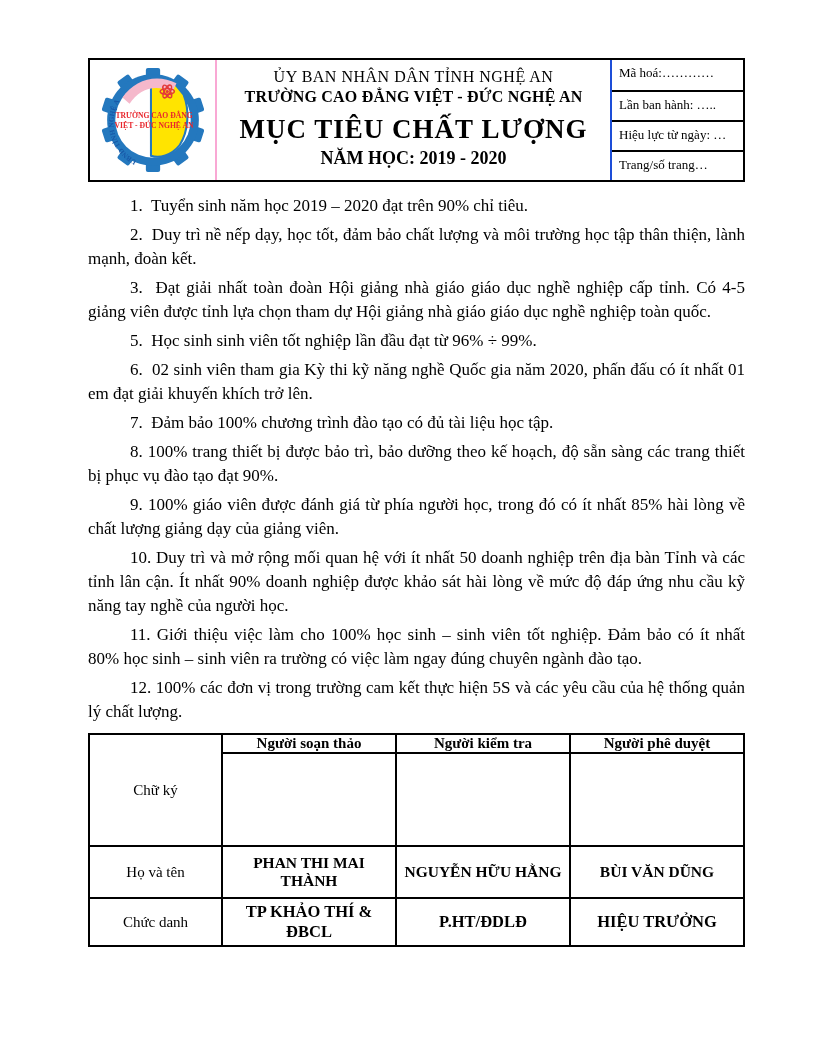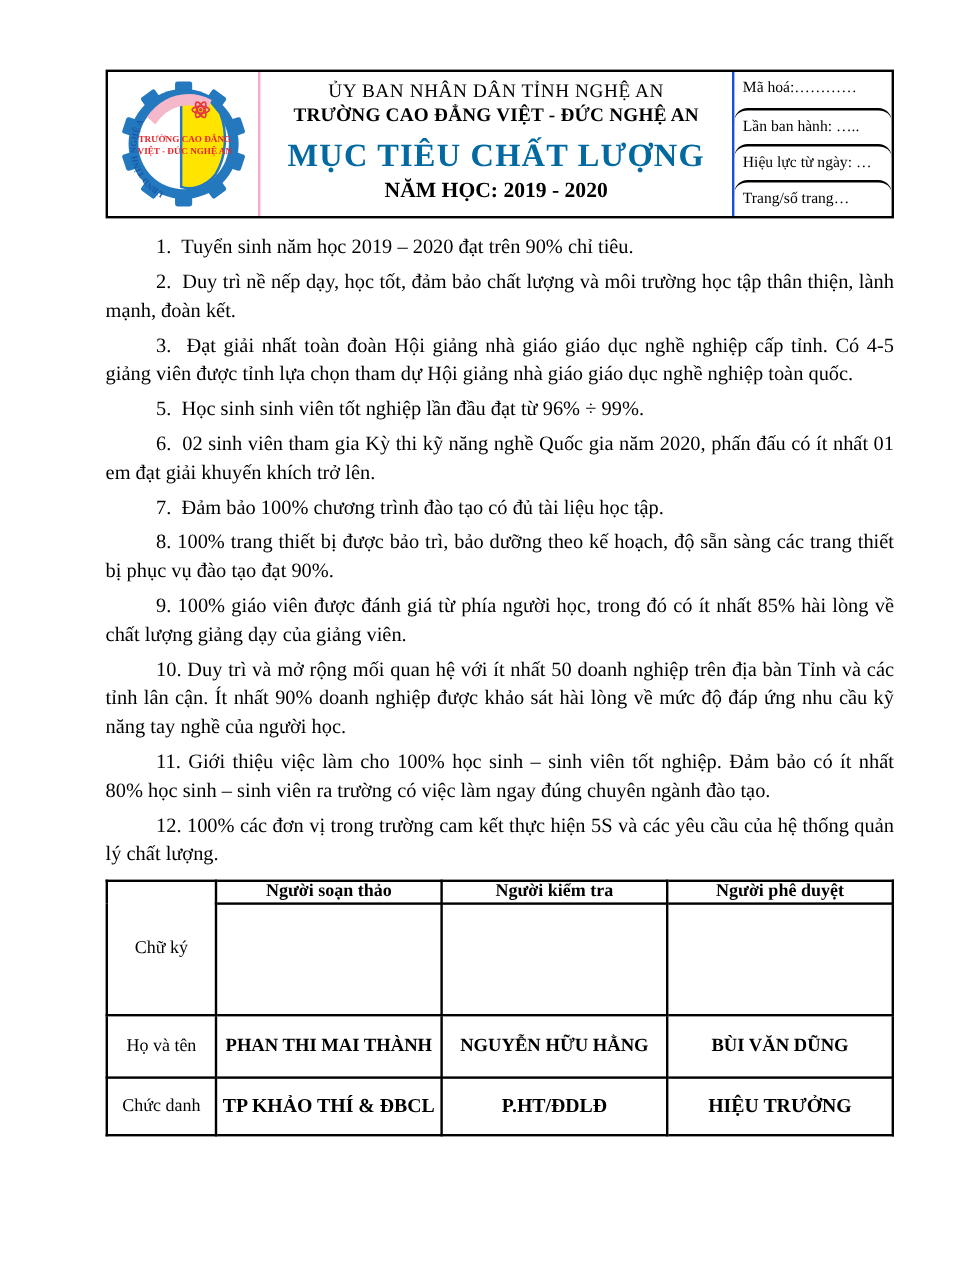--- a/index.html
+++ b/index.html
@@ -24,34 +24,34 @@
     border-right: 2px solid #f9a8d4;
     display: flex; align-items: center; justify-content: center;
   }
   .head-center {
     text-align: center;
     padding-top: 7px;
     line-height: 1.25;
   }
   .org-line1 { font-size: 16px; letter-spacing: 0.5px; }
   .org-line2 { font-size: 16px; font-weight: bold; letter-spacing: 0.2px; }
-  .doc-title { font-size: 27px; font-weight: bold; color: #0369a1; margin-top: 6px; letter-spacing: 1px; }
+  .doc-title { font-size: 27px; font-weight: bold; color: #000000; margin-top: 6px; letter-spacing: 1px; }
   .doc-subtitle { font-size: 18px; font-weight: bold; }
   .meta-cell {
     border-left: 2px solid #1d4ed8;
     display: grid;
     grid-auto-rows: 1fr;
   }
   .meta-row {
     font-size: 13px;
     padding: 5px 4px 0 7px;
     white-space: nowrap;
     overflow: hidden;
   }
-  .meta-row + .meta-row { border-top: 2px solid #000; border-radius: 11px; }
+  .meta-row + .meta-row { border-top: 2px solid #000; }
 
   
   .objectives { margin-top: 12px; }
   .objective {
     font-size: 17px;
     line-height: 24px;
     text-align: justify;
     text-indent: 42px;
     margin: 5px 0;
   }
@@ -62,21 +62,21 @@
     border-collapse: collapse;
     margin-top: 9px;
     table-layout: fixed;
   }
   .sig-table td, .sig-table th {
     border: 2px solid #000;
     text-align: center;
     vertical-align: middle;
     font-size: 15px;
   }
-  .sig-table .col-label { width: 91px; margin-top: 29px; }
+  .sig-table .col-label { width: 133px; margin-top: 29px; }
   .sig-table th { font-weight: bold; height: 14px; }
   .sig-table .sig-space { height: 93px; }
   .sig-table .row-label { font-weight: normal; }
   .sig-table .name-row td { height: 52px; }
   .sig-table .name { font-weight: bold; font-size: 15.5px; }
   .sig-table .title-row td { height: 48px; }
   .sig-table .jobtitle { font-weight: bold; font-size: 16.5px; }
 </style>
 </head>
 <body>

